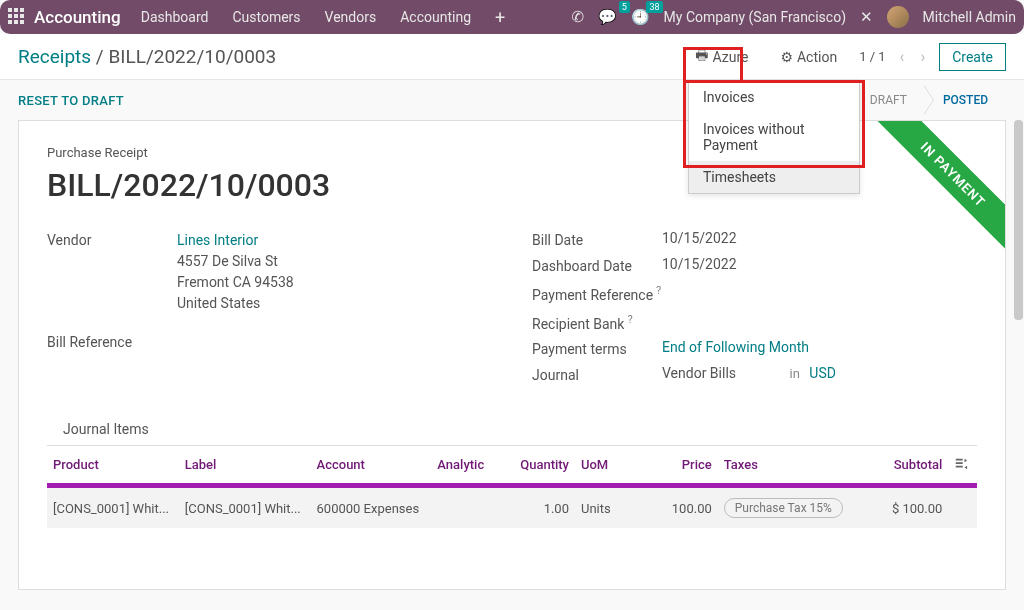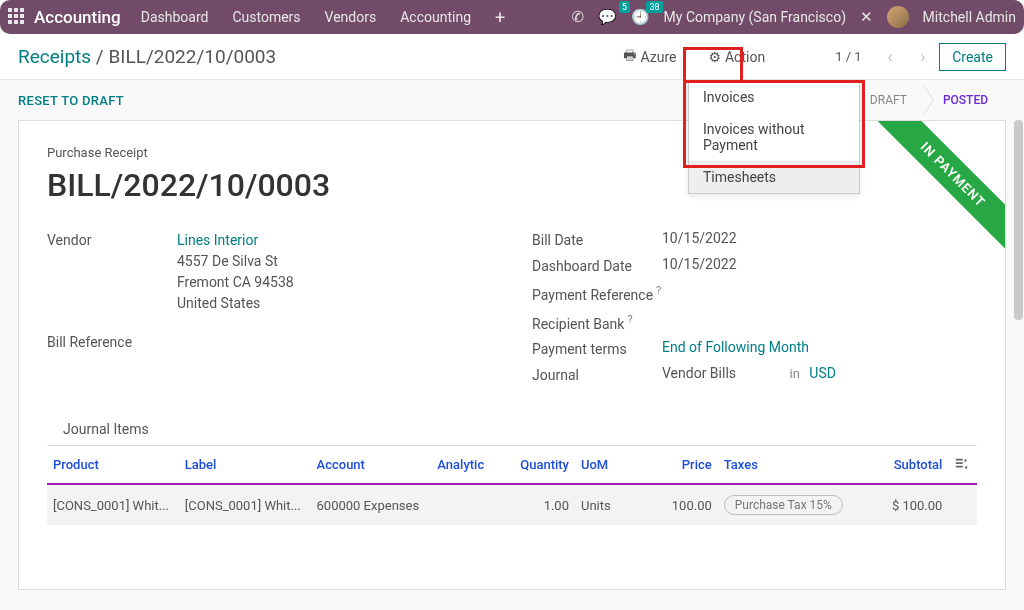--- a/index.html
+++ b/index.html
@@ -14,29 +14,29 @@
 .topbar-right { margin-left: auto; display: flex; align-items: center; gap: 14px; }
 .topbar-right .ticon { cursor: pointer; font-size: 15px; position: relative; }
 .badge { position: absolute; top: -7px; right: -13px; background: #00a09d; color: #fff; font-size: 9px; padding: 0 3px; border-radius: 2px; line-height: 12px; }
 .avatar { width: 22px; height: 22px; border-radius: 50%; background: linear-gradient(135deg,#d4a574,#8b6f47); display: inline-block; }
 
 .controlbar { background: #fff; height: 46px; padding: 0 18px; display: flex; align-items: center; border-bottom: 1px solid #e5e5e5; position: relative; }
 .breadcrumb { font-size: 19px; color: #555; }
 .breadcrumb a { color: #017e84; text-decoration: none; }
 .cp-right { margin-left: auto; display: flex; align-items: center; gap: 12px; }
 .cp-btn { border: none; background: none; cursor: pointer; font-size: 14px; color: #555; display: flex; align-items: center; gap: 4px; padding: 6px 10px; }
-.pager { font-size: 13px; color: #555; display: flex; align-items: center; gap: 24px; margin-left: 48px; }
+.pager { font-size: 13px; color: #555; display: flex; align-items: center; gap: 12px; }
 .pager .arrow { color: #bbb; cursor: pointer; font-size: 16px; padding: 0 2px; }
 .create-btn { border: 1px solid #017e84; color: #017e84; background: #fff; padding: 5px 12px; font-size: 14px; cursor: pointer; }
 
 .secondary-bar { height: 40px; display: flex; align-items: center; padding: 0 18px; background: #f9f9f9; }
 .reset-draft { color: #017e84; text-transform: uppercase; font-size: 13px; font-weight: 500; letter-spacing: 0.3px; }
 .status-wrap { margin-left: auto; display: flex; }
 .status-step { padding: 8px 18px; font-size: 12px; color: #888; position: relative; }
-.status-step.active { color: #6d28d9; font-weight: 500; }
+.status-step.active { color: #0369a1; font-weight: 500; }
 .status-step:first-child::after { content:''; position:absolute; right:-8px; top:50%; transform:translateY(-50%); border-left:10px solid #f9f9f9; border-top:15px solid transparent; border-bottom:15px solid transparent; filter: drop-shadow(1px 0 0 #ddd); }
 
 .sheet-container { padding: 0 18px 18px 18px; height: calc(610px - 34px - 46px - 40px); overflow-y: auto; }
 .sheet { background: #fff; border: 1px solid #ddd; padding: 24px 28px; position: relative; min-height: 470px; }
 
 .ribbon { position: absolute; top: 0; right: 0; width: 140px; height: 140px; overflow: hidden; }
 .ribbon span { position: absolute; width: 200px; background: #28a745; color: #fff; text-align: center; font-size: 13px; font-weight: 600; padding: 8px 0; transform: rotate(45deg); top: 38px; right: -48px; letter-spacing: 1px; }
 
 .sheet-title-label { font-size: 13px; color: #555; margin-bottom: 6px; }
 .sheet-title { font-size: 32px; font-weight: 500; color: #333; margin-bottom: 22px; }
@@ -50,21 +50,21 @@
 .address { line-height: 1.5; }
 .help { color: #888; font-size: 11px; vertical-align: super; margin-left: 3px; }
 .currency-in { color: #888; font-size: 13px; margin: 0 6px; }
 
 .tabs-wrap { margin-top: 26px; }
 .tabs { display: flex; border-bottom: 1px solid #ddd; }
 .tab { padding: 8px 16px; font-size: 14px; color: #555; cursor: pointer; }
 .tab.active { border: 1px solid #ddd; border-bottom: 1px solid #fff; margin-bottom: -1px; background: #fff; }
 
 .line-table { width: 100%; border-collapse: collapse; font-size: 13px; margin-top: 0; }
-.line-table th { text-align: left; font-weight: 500; color: #1d4ed8; padding: 10px 6px; border-bottom: 2px solid #a21caf; }
+.line-table th { text-align: left; font-weight: 500; color: #701a75; padding: 10px 6px; border-bottom: 5px solid #a21caf; }
 .line-table th.num, .line-table td.num { text-align: right; }
 .line-table td { padding: 10px 6px; color: #555; }
 .line-table tbody tr.data-row { background: #f3f3f3; }
 .tax-pill { border: 1px solid #bbb; border-radius: 12px; padding: 2px 10px; font-size: 12px; color: #777; display: inline-block; }
 .opts-icon { width: 14px; height: 14px; cursor: pointer; }
 
 .dropdown { position: absolute; top: 44px; left: 685px; width: 172px; background: #fff; border: 1px solid #ccc; box-shadow: 0 2px 6px rgba(0,0,0,0.1); z-index: 10; }
 .dropdown-item { padding: 8px 14px; font-size: 14px; color: #444; cursor: pointer; }
 .dropdown-item.hover { background: #eee; }
 

